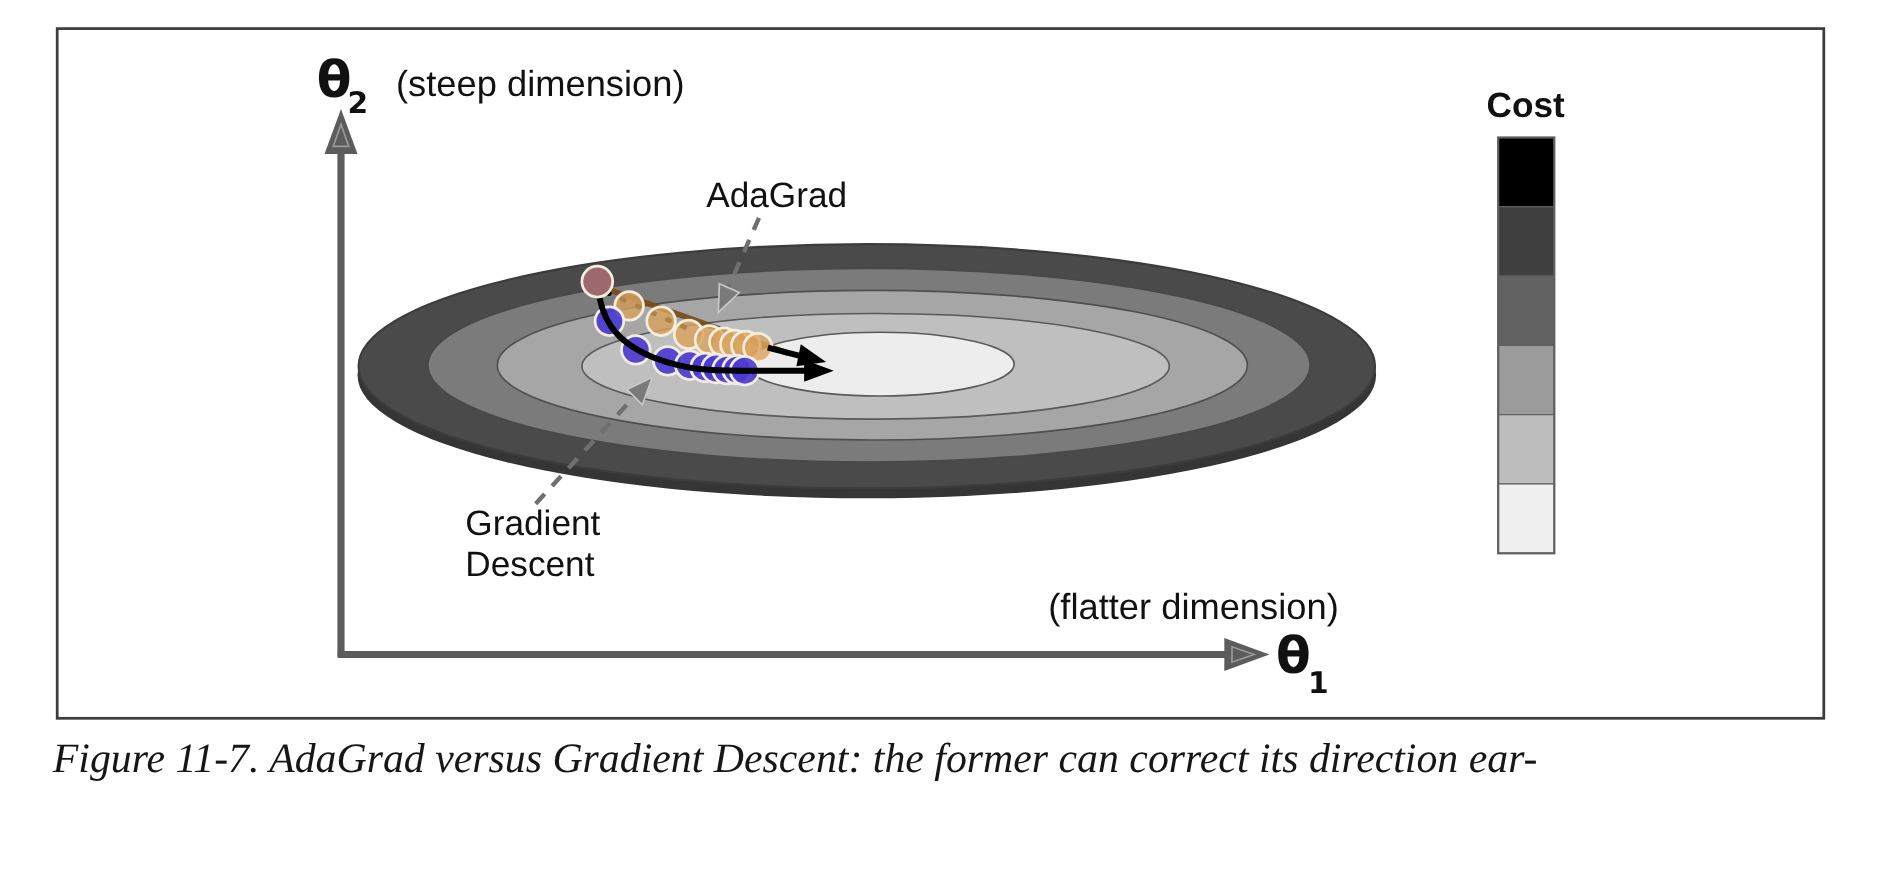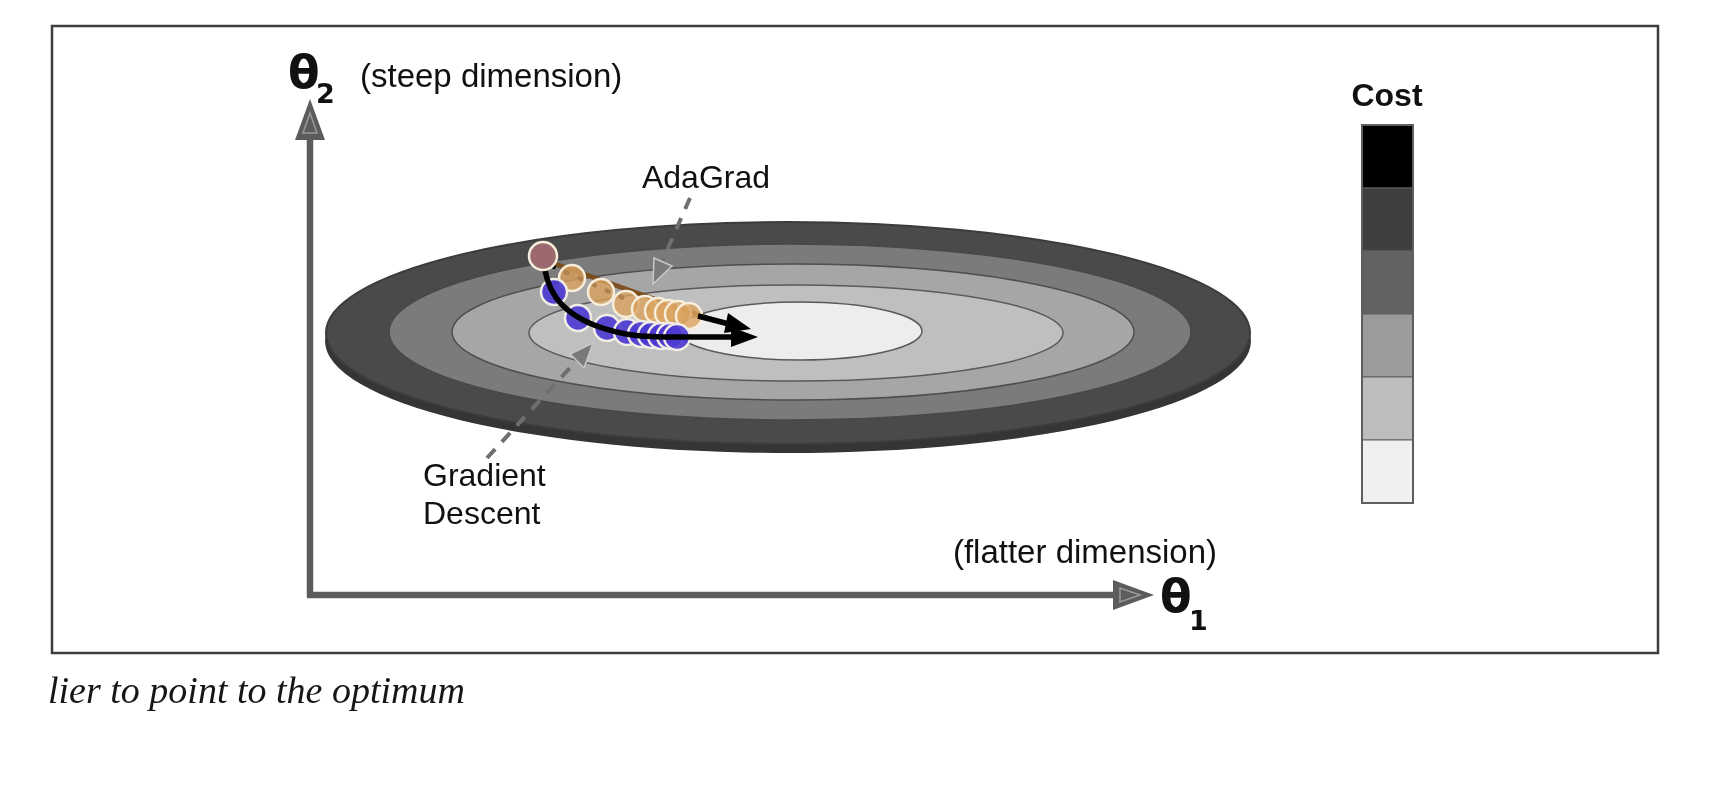--- a/index.html
+++ b/index.html
@@ -140,16 +140,16 @@
           <rect x="1362" y="251" width="51" height="63" fill="#626262" stroke="#5f5f5f" stroke-width="1"></rect>
           <rect x="1362" y="314" width="51" height="63" fill="#9b9b9b" stroke="#5f5f5f" stroke-width="1"></rect>
           <rect x="1362" y="377" width="51" height="63" fill="#bdbdbd" stroke="#5f5f5f" stroke-width="1"></rect>
           <rect x="1362" y="440" width="51" height="63" fill="#f0f0f0" stroke="#5f5f5f" stroke-width="1"></rect>
         </g>
       <rect x="1362" y="125" width="51" height="378" fill="none" stroke="#5f5f5f" stroke-width="2"></rect>
     </g>
   </svg>
 
   <div class="caption">
-    <div>lier to point to the optimum</div>
+    <div>Figure 11-7. AdaGrad versus Gradient Descent: the former can correct its direction ear-</div>
   </div>
 
 </div>
 
 </body></html>

